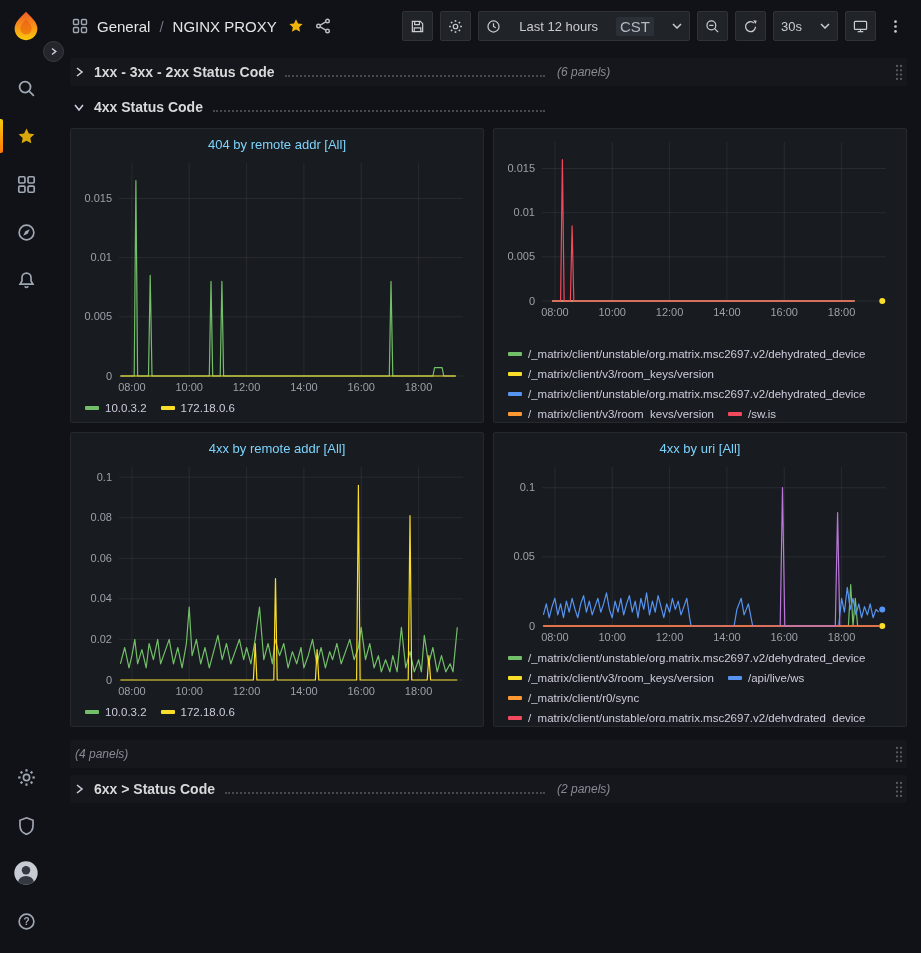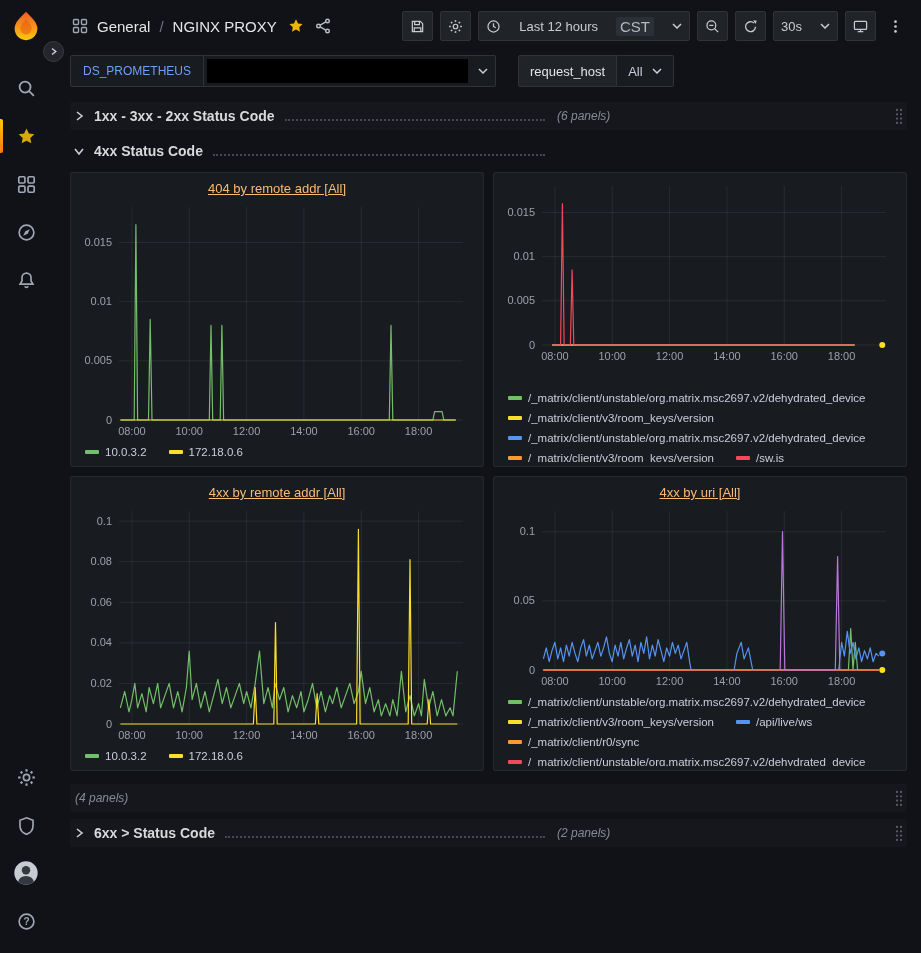--- a/index.html
+++ b/index.html
@@ -72,27 +72,27 @@
   .row-title { font-size:14px; font-weight:600; color:#d8d9da; margin-left:9px;
     white-space:nowrap; cursor:pointer; }
   .dots { flex:1; margin:0 10px; border-bottom:2px dotted #46494f; height:9px; }
   .panel-count { font-style:italic; font-size:12px; color:#868b93; margin-left:2px; white-space:nowrap; }
   .row-handle { margin-left:auto; color:#585c63; cursor:grab; display:flex; }
 
   
   .panel-grid { display:grid; grid-template-columns:1fr 1fr; gap:9px; margin-bottom:13px; }
   .panel { height:295px; background:#181b1f; border:1px solid #25282d; border-radius:2px;
     display:flex; flex-direction:column; padding:5px 8px 4px; }
-  .panel-title { text-align:center; font-size:13px; font-weight:500; color:#fdba74;
-    height:21px; line-height:21px; cursor:pointer; white-space:nowrap; overflow:hidden;text-decoration:underline; }
+  .panel-title { text-align:center; font-size:13px; font-weight:500; color:#7dd3fc;
+    height:21px; line-height:21px; cursor:pointer; white-space:nowrap; overflow:hidden; }
   .chart { flex:1; min-height:0; }
   .legend { display:flex; flex-wrap:wrap; padding:2px 2px 0 6px; font-size:11.5px;
     color:#ccccdc; line-height:20px; align-content:flex-start; }
   .legend.clipped { max-height:76px; overflow:hidden; }
-  .lg { display:inline-flex; align-items:center; margin-right:22px; max-width:100%;
+  .lg { display:inline-flex; align-items:center; margin-right:14px; max-width:100%;
     overflow:hidden; white-space:nowrap; cursor:pointer; }
   .sw { width:14px; height:4px; border-radius:1px; margin-right:6px; flex:none; display:inline-block; }
 </style>
 </head>
 <body>
 
 <nav class="sidebar">
   <div class="logo">
     <svg width="32" height="32" viewBox="0 0 28 28">
       <defs>
@@ -278,38 +278,20 @@
     </button>
     <button class="tb-btn ghost">
       <svg width="15" height="15" viewBox="0 0 16 16" fill="currentColor">
         <circle cx="8" cy="2.8" r="1.4"></circle>
           <circle cx="8" cy="8" r="1.4"></circle>
           <circle cx="8" cy="13.2" r="1.4"></circle>
       </svg>
     </button>
   </header>
 
-  <div class="subbar">
-    <div class="ds-btn">DS_PROMETHEUS</div>
-    <div class="var-select">
-      <div class="var-black"></div>
-      <span class="var-chev">
-        <svg width="10" height="6" viewBox="0 0 10 6" fill="none" stroke="currentColor" stroke-width="1.5">
-            <polyline points="1,1 5,5 9,1"></polyline>
-          </svg>
-      </span>
-    </div>
-    <div class="var-label">request_host</div>
-    <div class="var-value">
-      <span>All</span>
-      <svg width="10" height="6" viewBox="0 0 10 6" fill="none" stroke="currentColor" stroke-width="1.5">
-          <polyline points="1,1 5,5 9,1"></polyline>
-        </svg>
-    </div>
-  </div>
 
   <div class="content">
 
     <div class="rowhdr collapsed">
       <div class="row-left">
         <span class="rchev">
           <svg width="12" height="12" viewBox="0 0 12 12" fill="none" stroke="currentColor" stroke-width="1.6">
               <polyline points="4,2 9,6 4,10"></polyline>
             </svg>
         </span>

